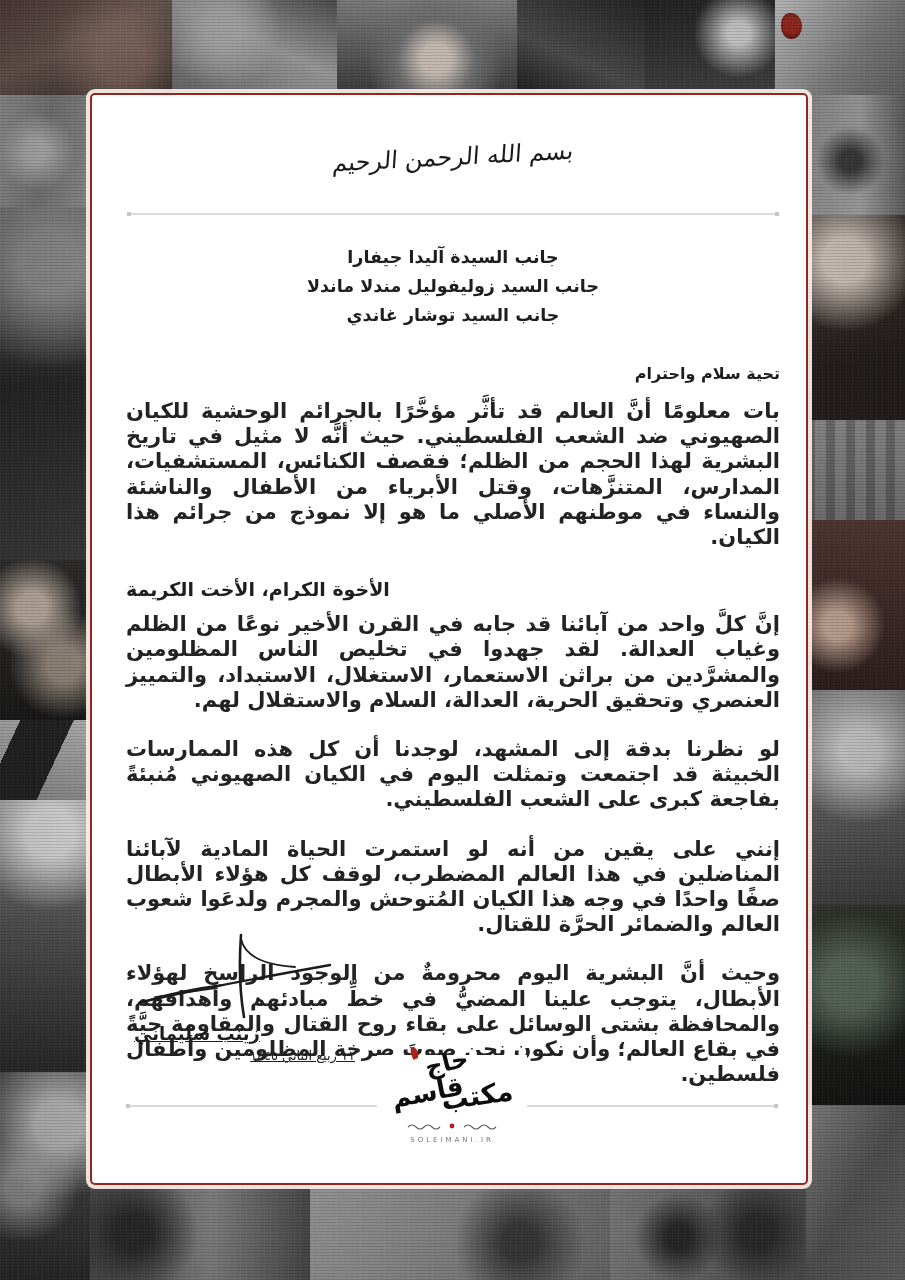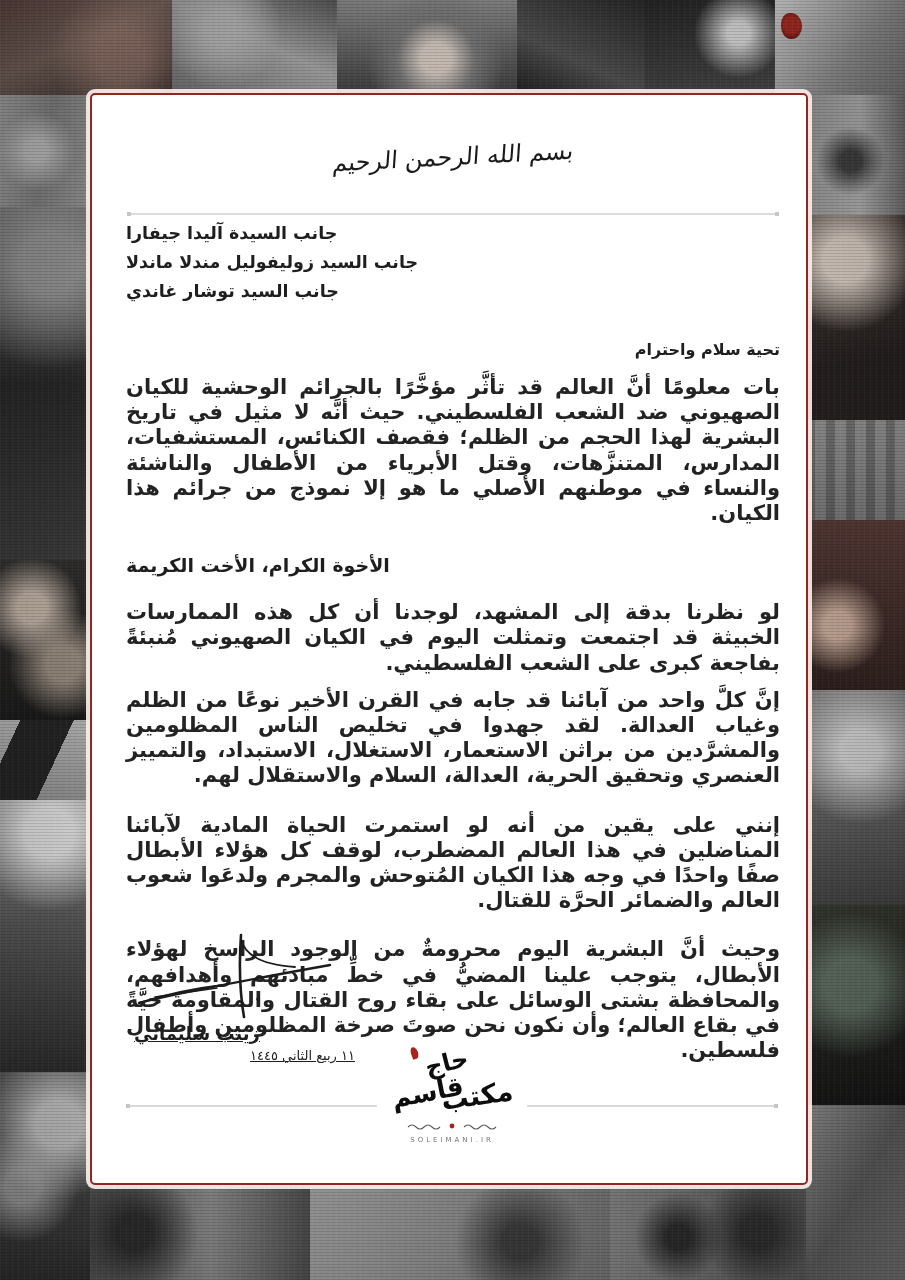--- a/index.html
+++ b/index.html
@@ -51,21 +51,21 @@
     margin-top:48px;text-align:center;font-size:24px;font-weight:400;color:#1b1b1b;
     transform:rotate(-3deg) skewX(-7deg);letter-spacing:1px;
   }
   .divider{
     position:relative;height:2px;background:#dcdcdc;margin:42px 2px 0 2px;
   }
   .divider::before,.divider::after{
     content:"";position:absolute;top:-1px;width:4px;height:4px;background:#c6c6c6;
   }
   .divider::before{right:-1px;}  .divider::after{left:-1px;}
-  .addressees{margin-top:4px;font-size:17.5px;font-weight:700;line-height:29px;text-align:left;}
+  .addressees{margin-top:28px;font-size:17.5px;font-weight:700;line-height:29px;text-align:center;}
   .heading{margin-top:34px;font-size:16px;font-weight:700;text-align:right;}
   .heading2{margin-top:28px;font-size:19px;font-weight:700;text-align:left;}
   .para{
     margin:16px 0 0 0;font-size:21px;font-weight:700;line-height:25.2px;
     text-align:justify;color:#232323;
   }
   .para.sp{margin-top:24px;}
   
   .sigblock{position:absolute;left:28px;top:838px;width:235px;direction:rtl;text-decoration:underline;}
   .sig-svg{display:block;}
@@ -131,23 +131,23 @@
       <div>جانب السيد زوليفوليل مندلا ماندلا</div>
       <div>جانب السيد توشار غاندي</div>
     </div>
 
     <div class="heading">تحية سلام واحترام</div>
 
     <p class="para">بات معلومًا أنَّ العالم قد تأثَّر مؤخَّرًا بالجرائم الوحشية للكيان الصهيوني ضد الشعب الفلسطيني. حيث أنَّه لا مثيل في تاريخ البشرية لهذا الحجم من الظلم؛ فقصف الكنائس، المستشفيات، المدارس، المتنزَّهات، وقتل الأبرياء من الأطفال والناشئة والنساء في موطنهم الأصلي ما هو إلا نموذج من جرائم هذا الكيان.</p>
 
     <div class="heading2">الأخوة الكرام، الأخت الكريمة</div>
 
+    <p class="para" style="margin-top:12px">إنَّ كلَّ واحد من آبائنا قد جابه في القرن الأخير نوعًا من الظلم وغياب العدالة. لقد جهدوا في تخليص الناس المظلومين والمشرَّدين من براثن الاستعمار، الاستغلال، الاستبداد، والتمييز العنصري وتحقيق الحرية، العدالة، السلام والاستقلال لهم.</p>
+
     <p class="para sp">لو نظرنا بدقة إلى المشهد، لوجدنا أن كل هذه الممارسات الخبيثة قد اجتمعت وتمثلت اليوم في الكيان الصهيوني مُنبئةً بفاجعة كبرى على الشعب الفلسطيني.</p>
-
-    <p class="para" style="margin-top:12px">إنَّ كلَّ واحد من آبائنا قد جابه في القرن الأخير نوعًا من الظلم وغياب العدالة. لقد جهدوا في تخليص الناس المظلومين والمشرَّدين من براثن الاستعمار، الاستغلال، الاستبداد، والتمييز العنصري وتحقيق الحرية، العدالة، السلام والاستقلال لهم.</p>
 
     <p class="para sp">إنني على يقين من أنه لو استمرت الحياة المادية لآبائنا المناضلين في هذا العالم المضطرب، لوقف كل هؤلاء الأبطال صفًا واحدًا في وجه هذا الكيان المُتوحش والمجرم ولدعَوا شعوب العالم والضمائر الحرَّة للقتال.</p>
 
     <p class="para sp">وحيث أنَّ البشرية اليوم محرومةٌ من الوجود الراسخ لهؤلاء الأبطال، يتوجب علينا المضيُّ في خطِّ مبادئهم وأهدافهم، والمحافظة بشتى الوسائل على بقاء روح القتال والمقاومة حيَّةً في بقاع العالم؛ وأن نكون نحن صوتَ صرخة المظلومين وأطفال فلسطين.</p>
 
     <div class="sigblock">
       <svg class="sig-svg" width="230" height="88" viewBox="0 0 230 88">
         <path d="M205,32 C150,42 60,58 14,70" fill="none" stroke="#1c1c1c" stroke-width="2.4" stroke-linecap="round"></path>
         <path d="M14,70 C45,60 72,55 98,52" fill="none" stroke="#1c1c1c" stroke-width="2.2" stroke-linecap="round"></path>
         <path d="M30,64 L92,55" fill="none" stroke="#1c1c1c" stroke-width="1.6" stroke-linecap="round"></path>

